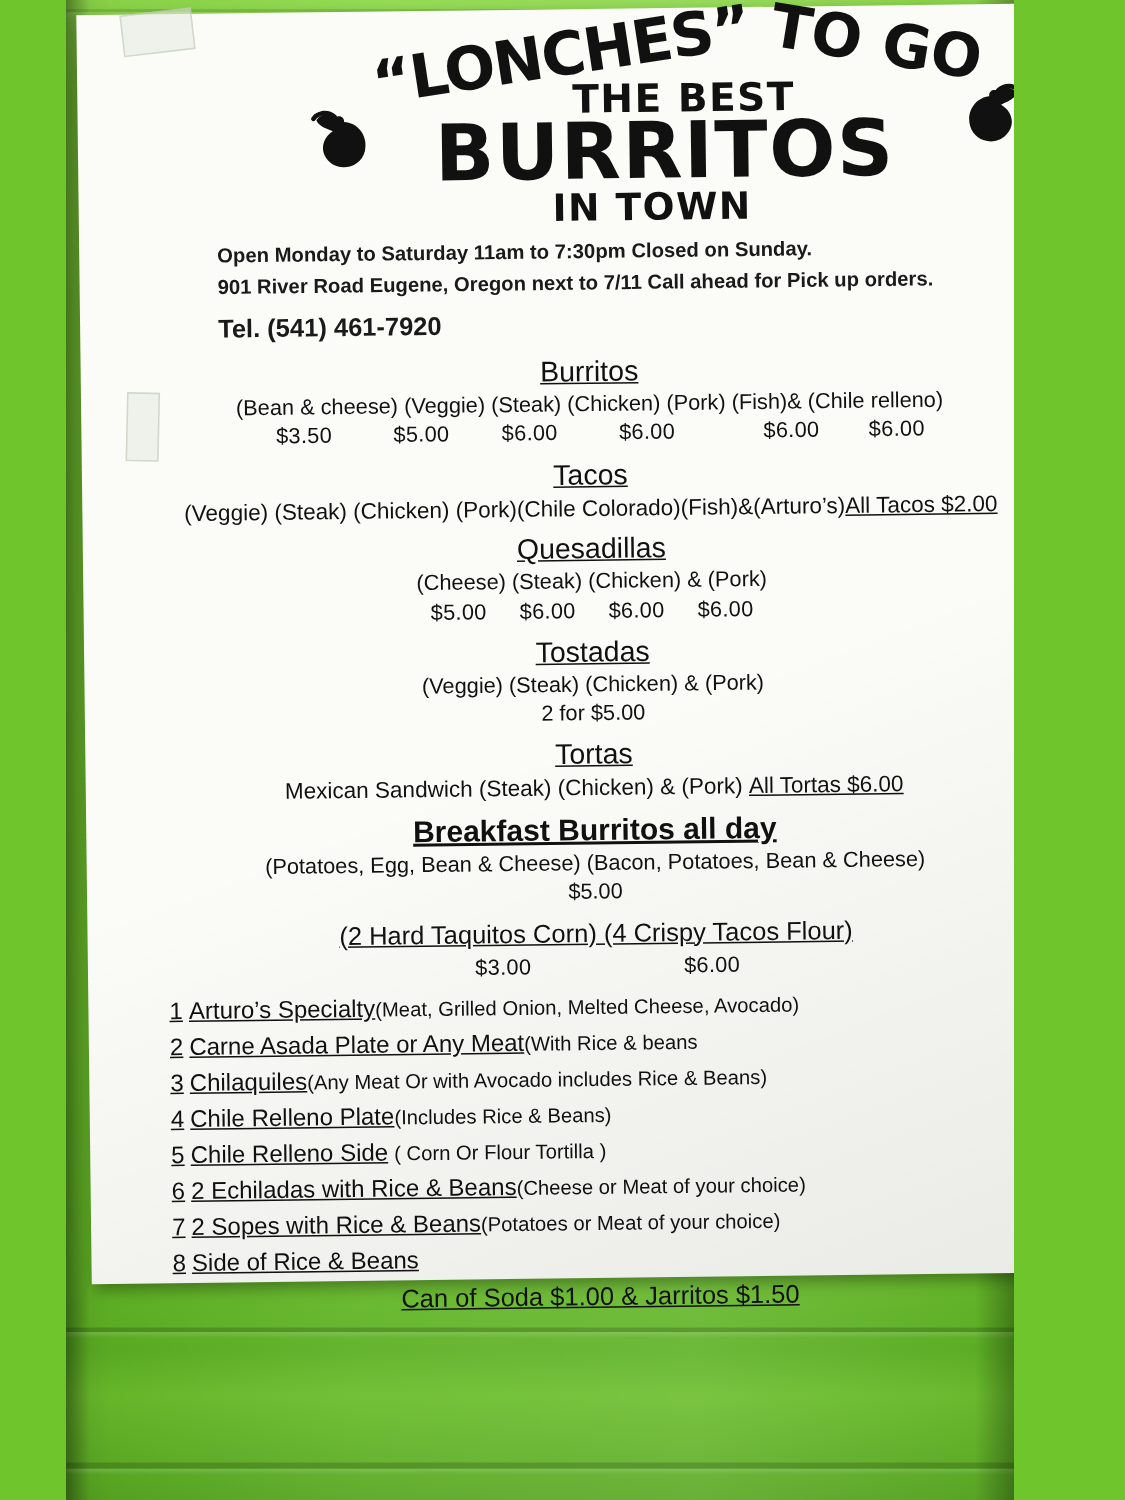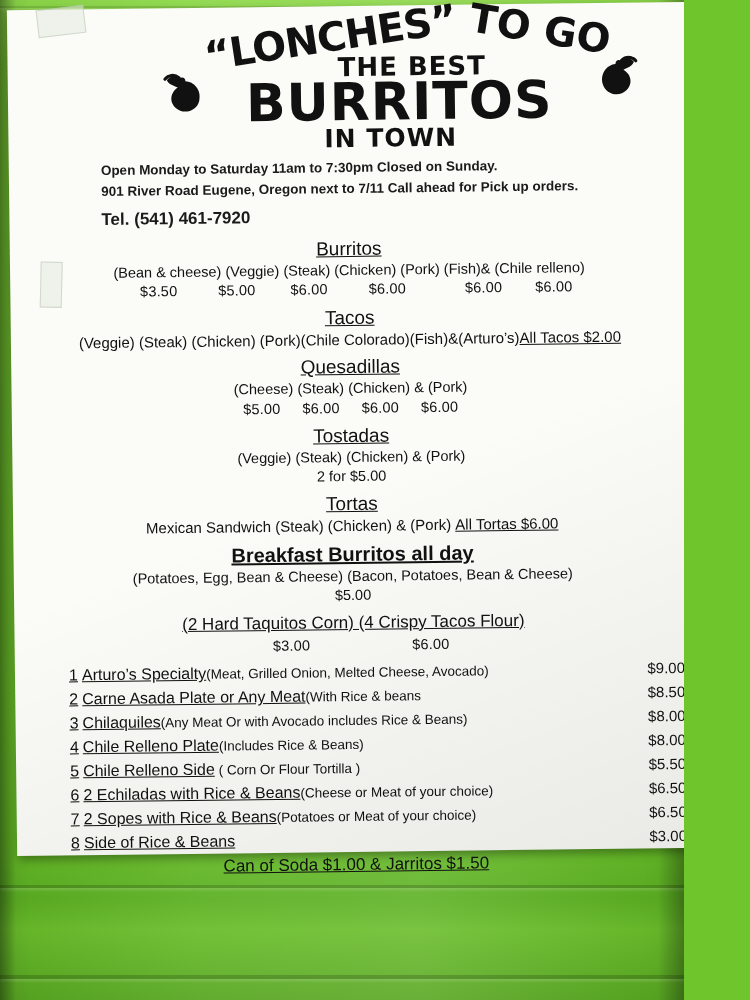--- a/index.html
+++ b/index.html
@@ -10,28 +10,29 @@
     overflow: hidden;
   }
   body {
     font-family: "Liberation Sans", sans-serif;
     background: #6fc62c;
   }
 
   
   .scene {
     position: relative;
-    width: 684px;
+    width: 632px;
     height: 1000px;
     background:
       linear-gradient(180deg,
         #8ed94a 0px, #7ccd36 60px, #79cc33 180px,
         #72c62e 420px, #6bc02a 700px, #63b726 860px,
         #5cb023 900px, #6abd2b 930px, #58a722 1000px);
     overflow: hidden;
+    margin-left: 44px;
   }
   .scene::before {
     
     content: "";
     position: absolute;
     inset: 0;
     background:
       linear-gradient(90deg,
         rgba(0,0,0,0.12) 0px,
         rgba(0,0,0,0.04) 30px,

